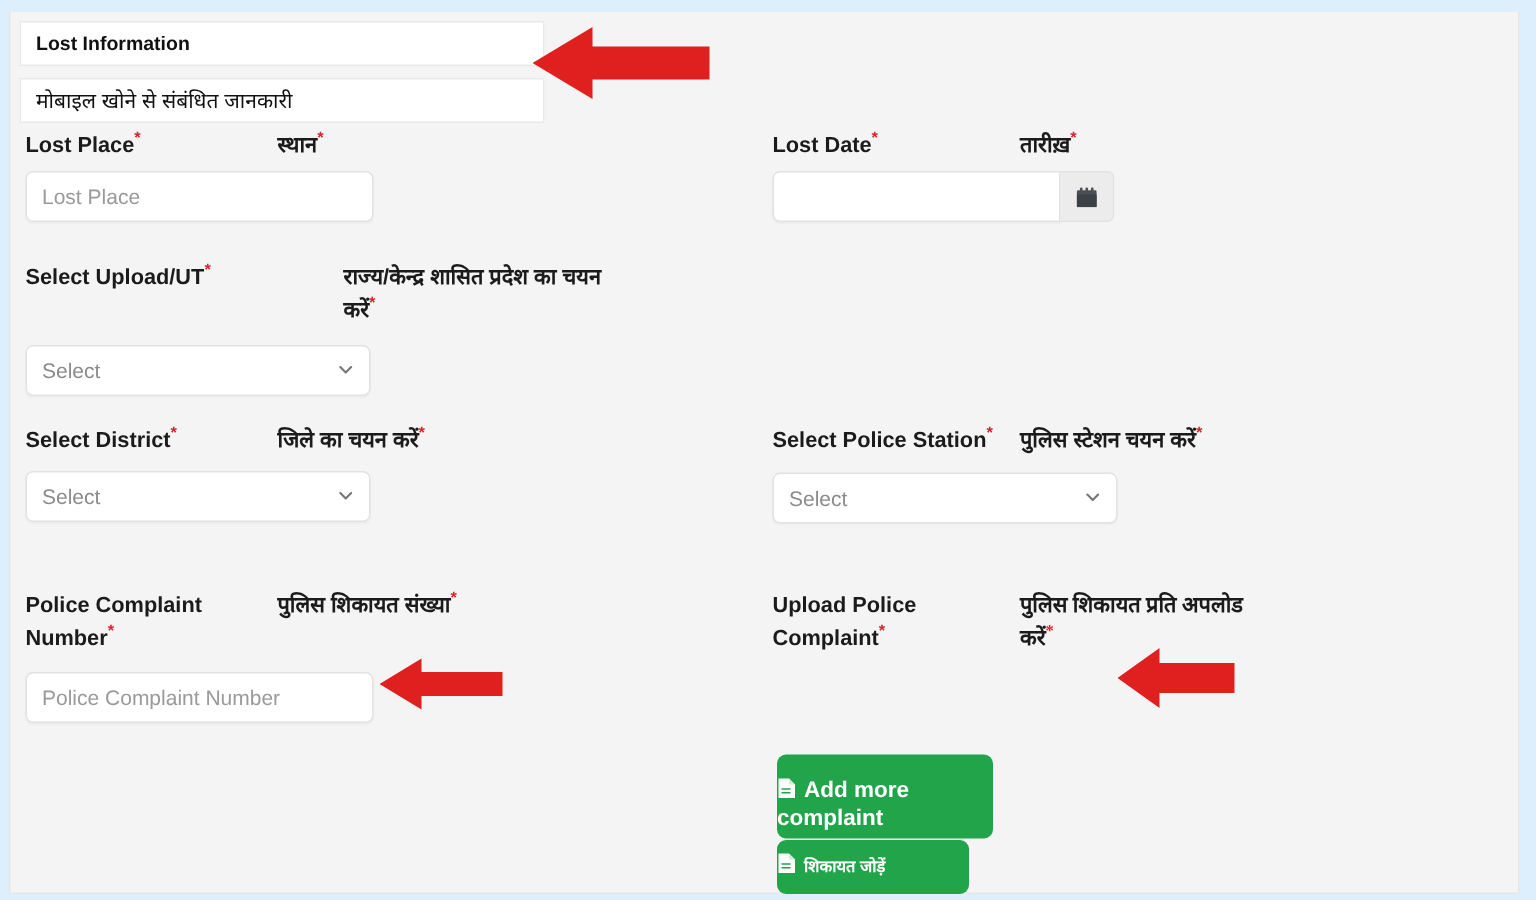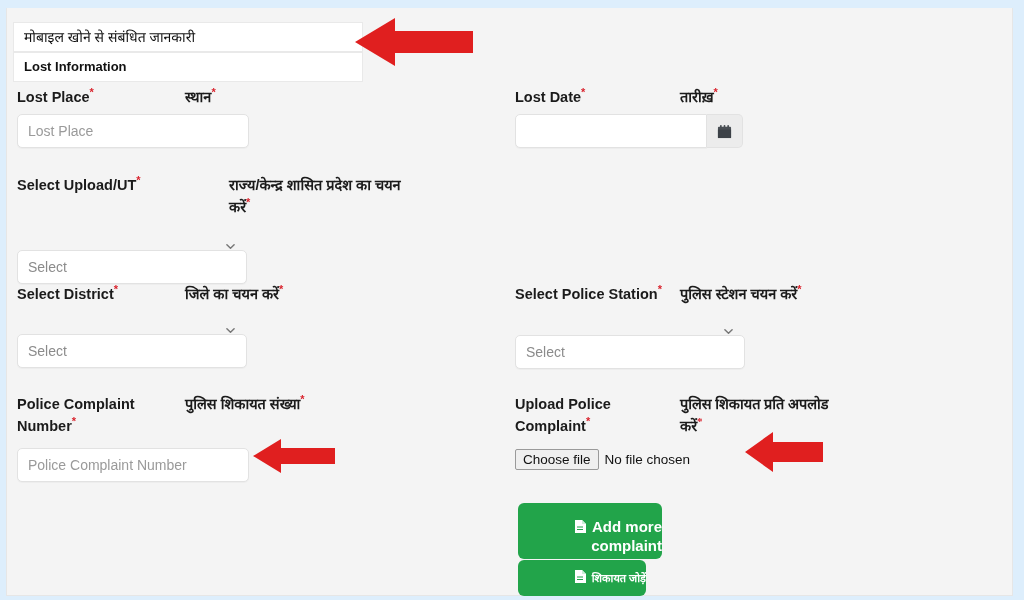--- a/index.html
+++ b/index.html
@@ -87,21 +87,20 @@
     height: 34px;
     padding: 0 10px;
     outline: none;
     box-shadow: 0 1px 1px rgba(0,0,0,0.03);
   }
   input.txt::placeholder { color: #9a9a9a; }
   select.sel {
     width: 230px;
     appearance: none;
     -webkit-appearance: none;
-    margin-top: 20px;
   }
   .sel-wrap { position: relative; display: inline-block; }
   .chev {
     position: absolute;
     right: 12px; top: 12px;
     width: 9px; height: 9px;
     pointer-events: none;
   }
 
   
@@ -148,21 +147,21 @@
   
   .gbtn {
     position: absolute;
     background: #22a44a;
     color: #ffffff;
     border: none;
     border-radius: 6px;
     font-family: "Liberation Sans", sans-serif;
     font-weight: bold;
     cursor: pointer;
-    text-align: right;
+    text-align: left;
     padding: 0;
   }
   #btn-add-more {
     left: 511px; top: 495px;
     width: 144px; height: 56px;
     font-size: 15px;
     line-height: 19px;
     padding-top: 9px;
   }
   #btn-add-more-hi {
@@ -176,22 +175,22 @@
   
   .arrow { position: absolute; pointer-events: none; }
 </style>
 </head>
 <body>
 
 <div id="page">
   <div id="panel">
 
     <div class="tab-bar">
+      <div class="tab-box">Lost Information</div>
       <div class="tab-box hindi">मोबाइल खोने से संबंधित जानकारी</div>
-      <div class="tab-box">Lost Information</div>
     </div>
 
     <div class="col-left" style="top:78px;">
       <span class="field-label label-en"><span>Lost Place</span><span class="star">*</span></span><span class="field-label label-hi"><span>स्थान</span><span class="star">*</span></span>
       <div class="ctrl-row">
         <input class="txt" style="width: 232px;" type="text" placeholder="Lost Place">
       </div>
     </div>
 
     <div class="col-left" style="top:166px;">
@@ -254,23 +253,20 @@
           </select>
           <svg class="chev" viewBox="0 0 10 10">
               <path d="M1 3 L5 7 L9 3" stroke="#777" stroke-width="1.6" fill="none" stroke-linecap="round" stroke-linejoin="round"></path>
             </svg>
         </span>
       </div>
     </div>
 
     <div class="col-right" style="top:385px;">
       <span class="field-label label-en"><span>Upload Police Complaint</span><span class="star">*</span></span><span class="field-label label-hi" style="width:155px;font-family:Liberation Serif, serif;"><span>पुलिस शिकायत प्रति अपलोड करें</span><span class="star">*</span></span>
-      <div class="ctrl-row file-row" style="margin-top:12px;">
-        <span class="file-btn">Choose file</span><span class="file-none">No file chosen</span>
-      </div>
     </div>
 
     <button class="gbtn" id="btn-add-more">
       <svg class="doc-ico" width="13" height="15" viewBox="0 0 13 15">
         <path d="M1 1 h7 l4 4 v9 h-11 z" fill="#ffffff"></path>
         <path d="M8 1 v4 h4 z" fill="#cdeed8"></path>
         <rect x="3" y="7.5" width="6" height="1" fill="#22a44a"></rect>
         <rect x="3" y="10" width="6" height="1" fill="#22a44a"></rect>
       </svg><span>Add more complaint</span>
     </button>

